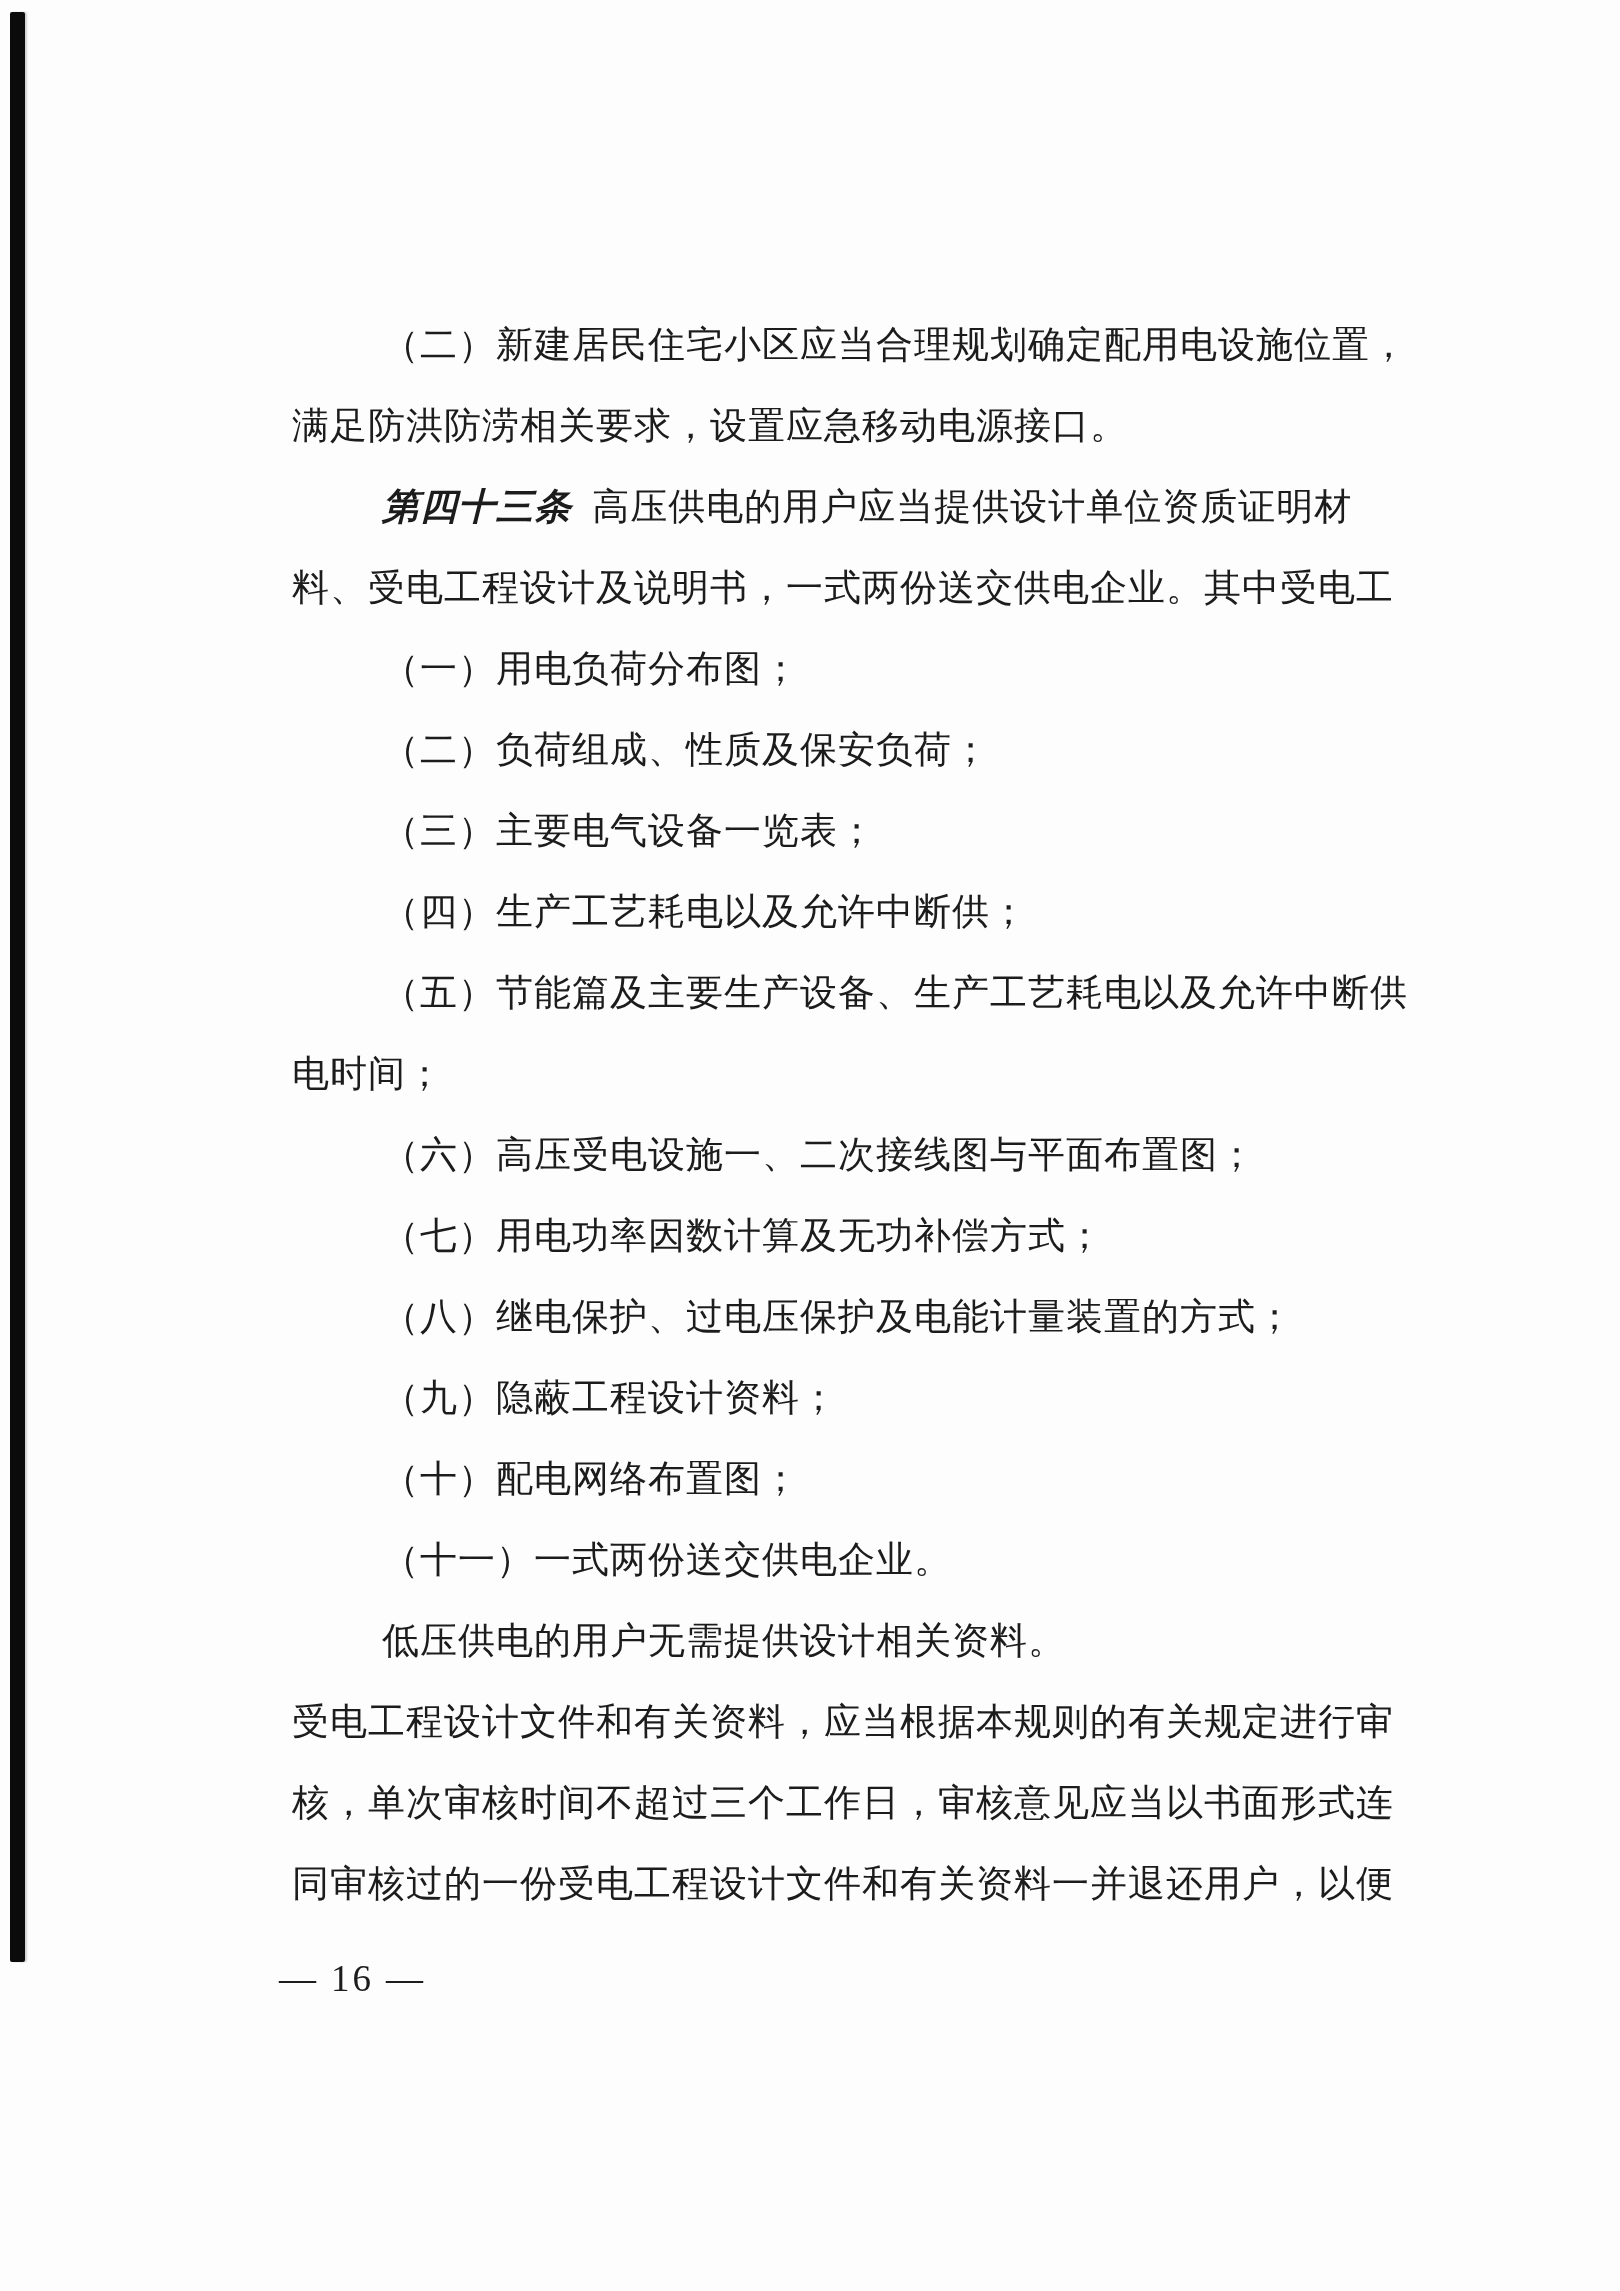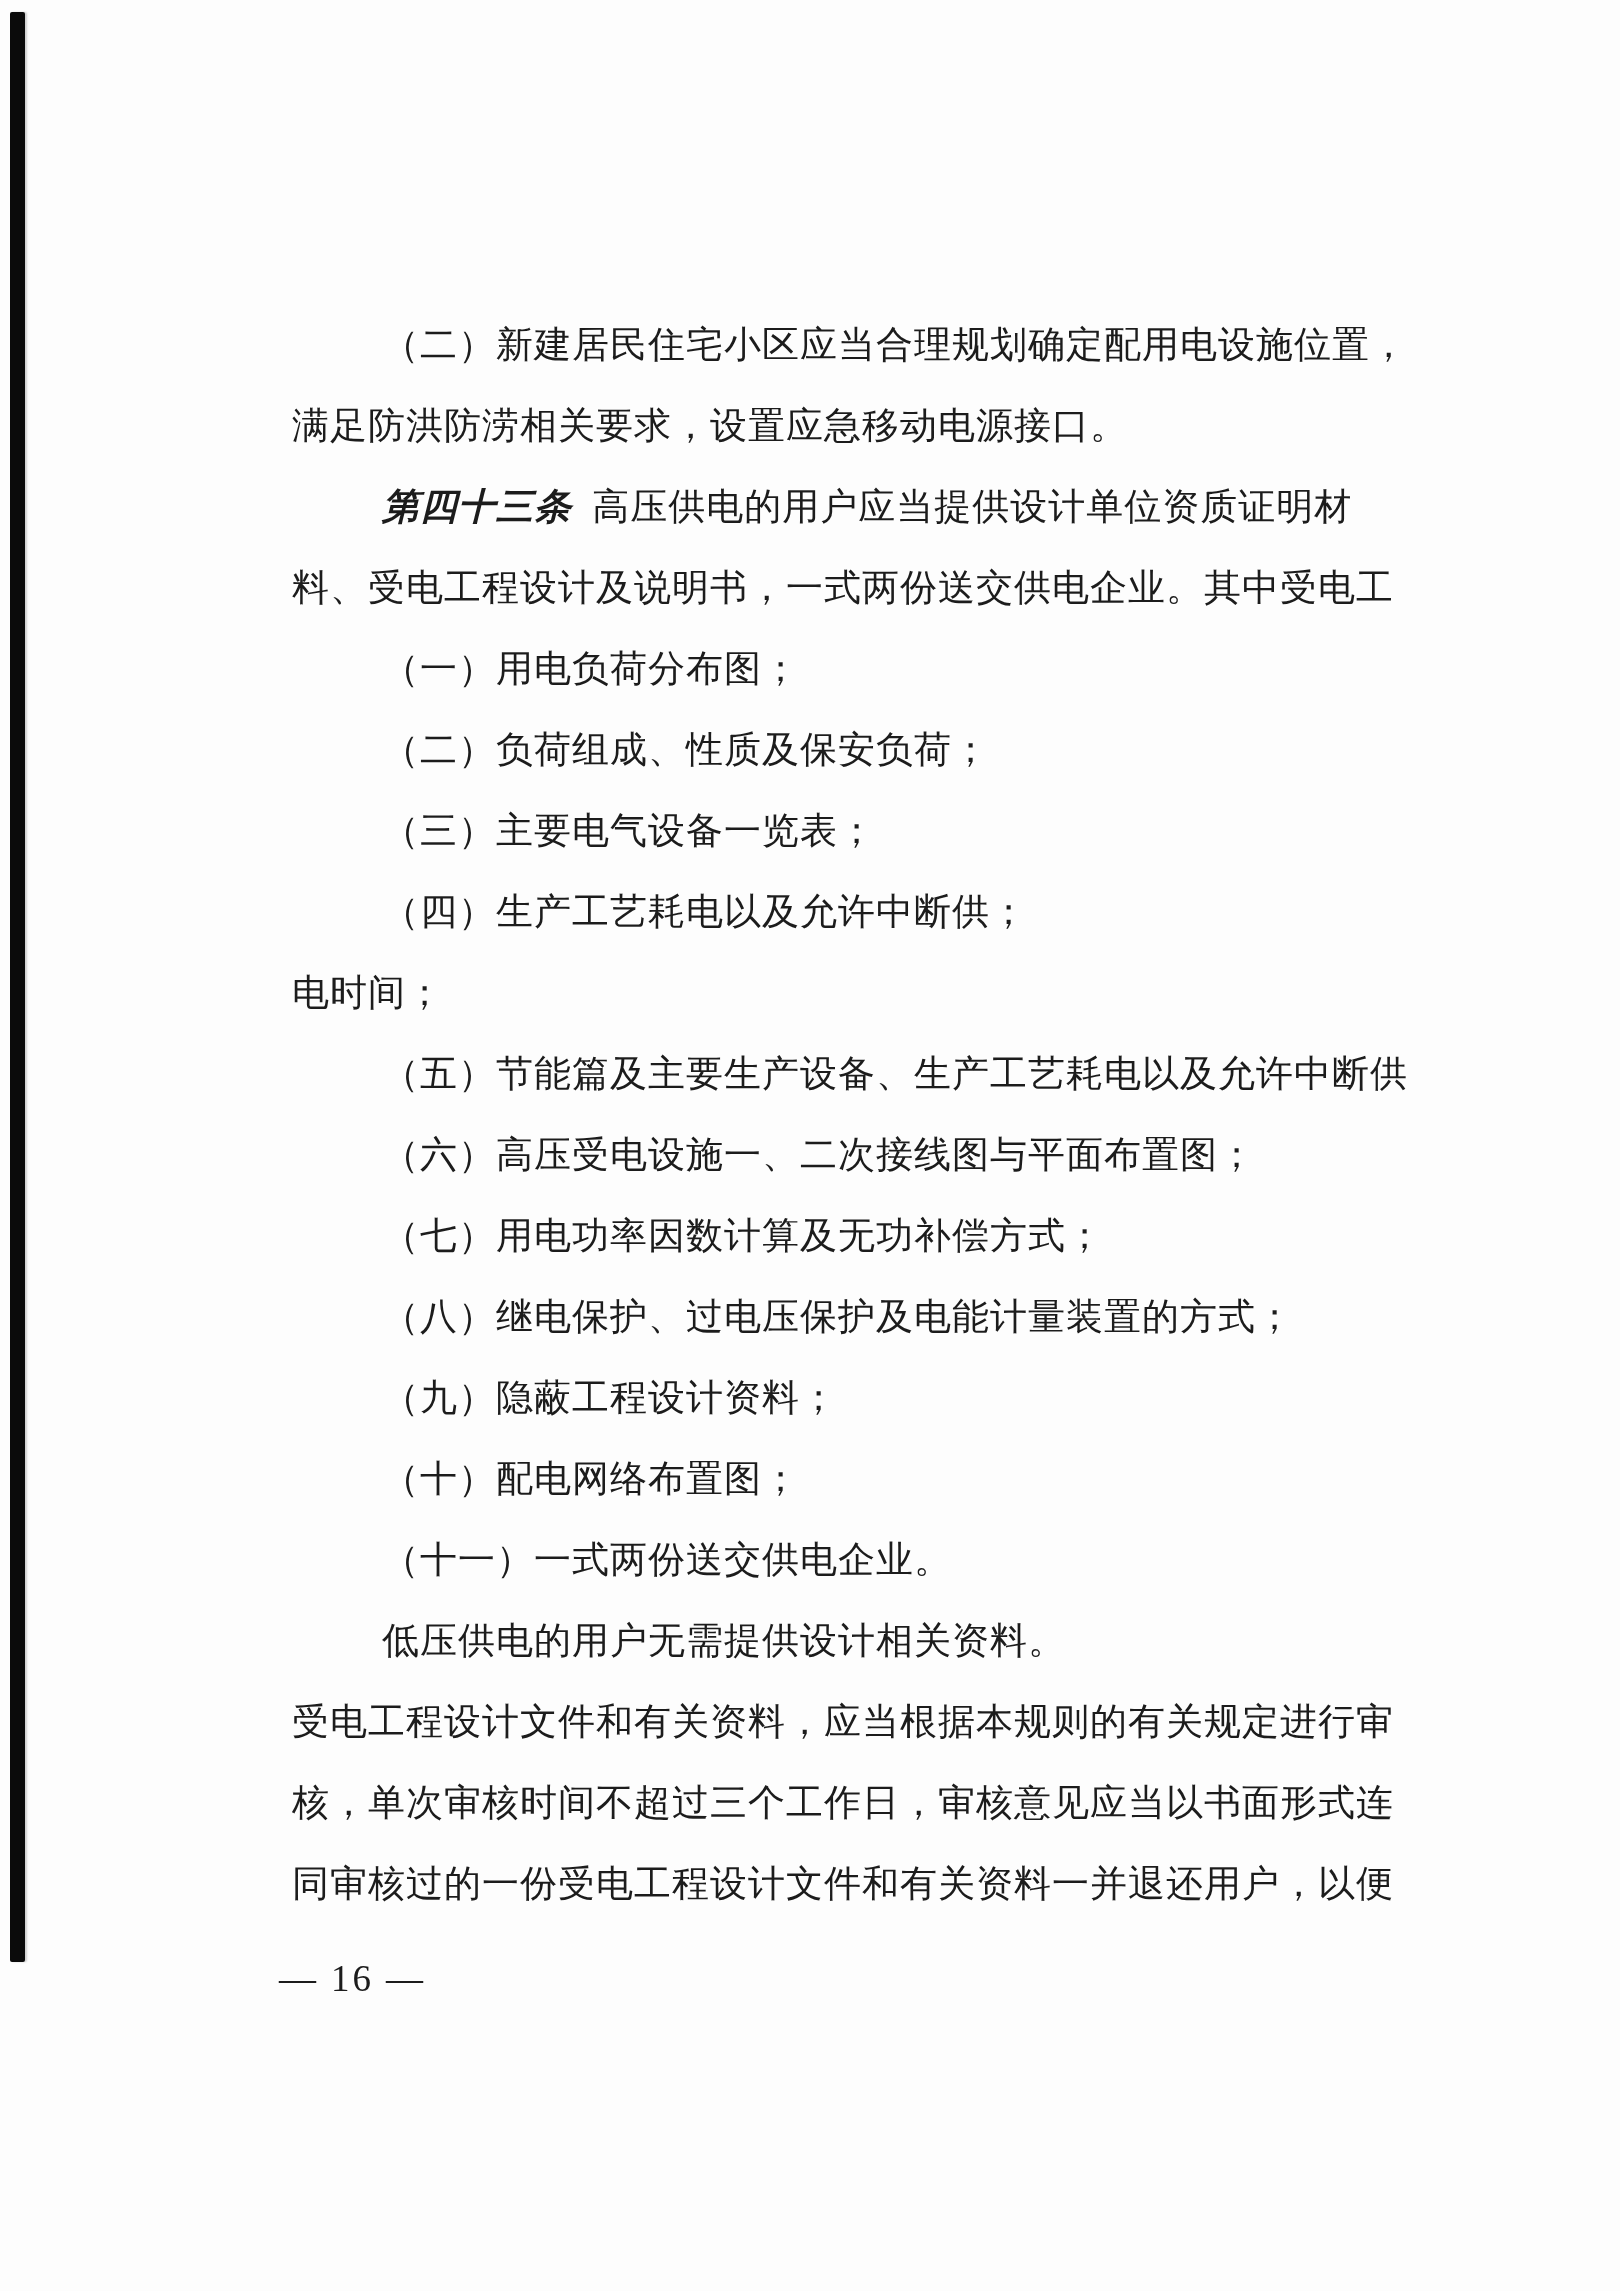--- a/index.html
+++ b/index.html
@@ -77,22 +77,22 @@
       <div class="para">
         <div class="line indent"><span>（二）负荷组成、性质及保安负荷；</span></div>
       </div>
       <div class="para">
         <div class="line indent"><span>（三）主要电气设备一览表；</span></div>
       </div>
       <div class="para">
         <div class="line indent"><span>（四）生产工艺耗电以及允许中断供；</span></div>
       </div>
       <div class="para">
+        <div class="line indent"><span>（五）节能篇及主要生产设备、生产工艺耗电以及允许中断供</span></div>
         <div class="line"><span>电时间；</span></div>
-        <div class="line indent"><span>（五）节能篇及主要生产设备、生产工艺耗电以及允许中断供</span></div>
       </div>
       <div class="para">
         <div class="line indent"><span>（六）高压受电设施一、二次接线图与平面布置图；</span></div>
       </div>
       <div class="para">
         <div class="line indent"><span>（七）用电功率因数计算及无功补偿方式；</span></div>
       </div>
       <div class="para">
         <div class="line indent"><span>（八）继电保护、过电压保护及电能计量装置的方式；</span></div>
       </div>

